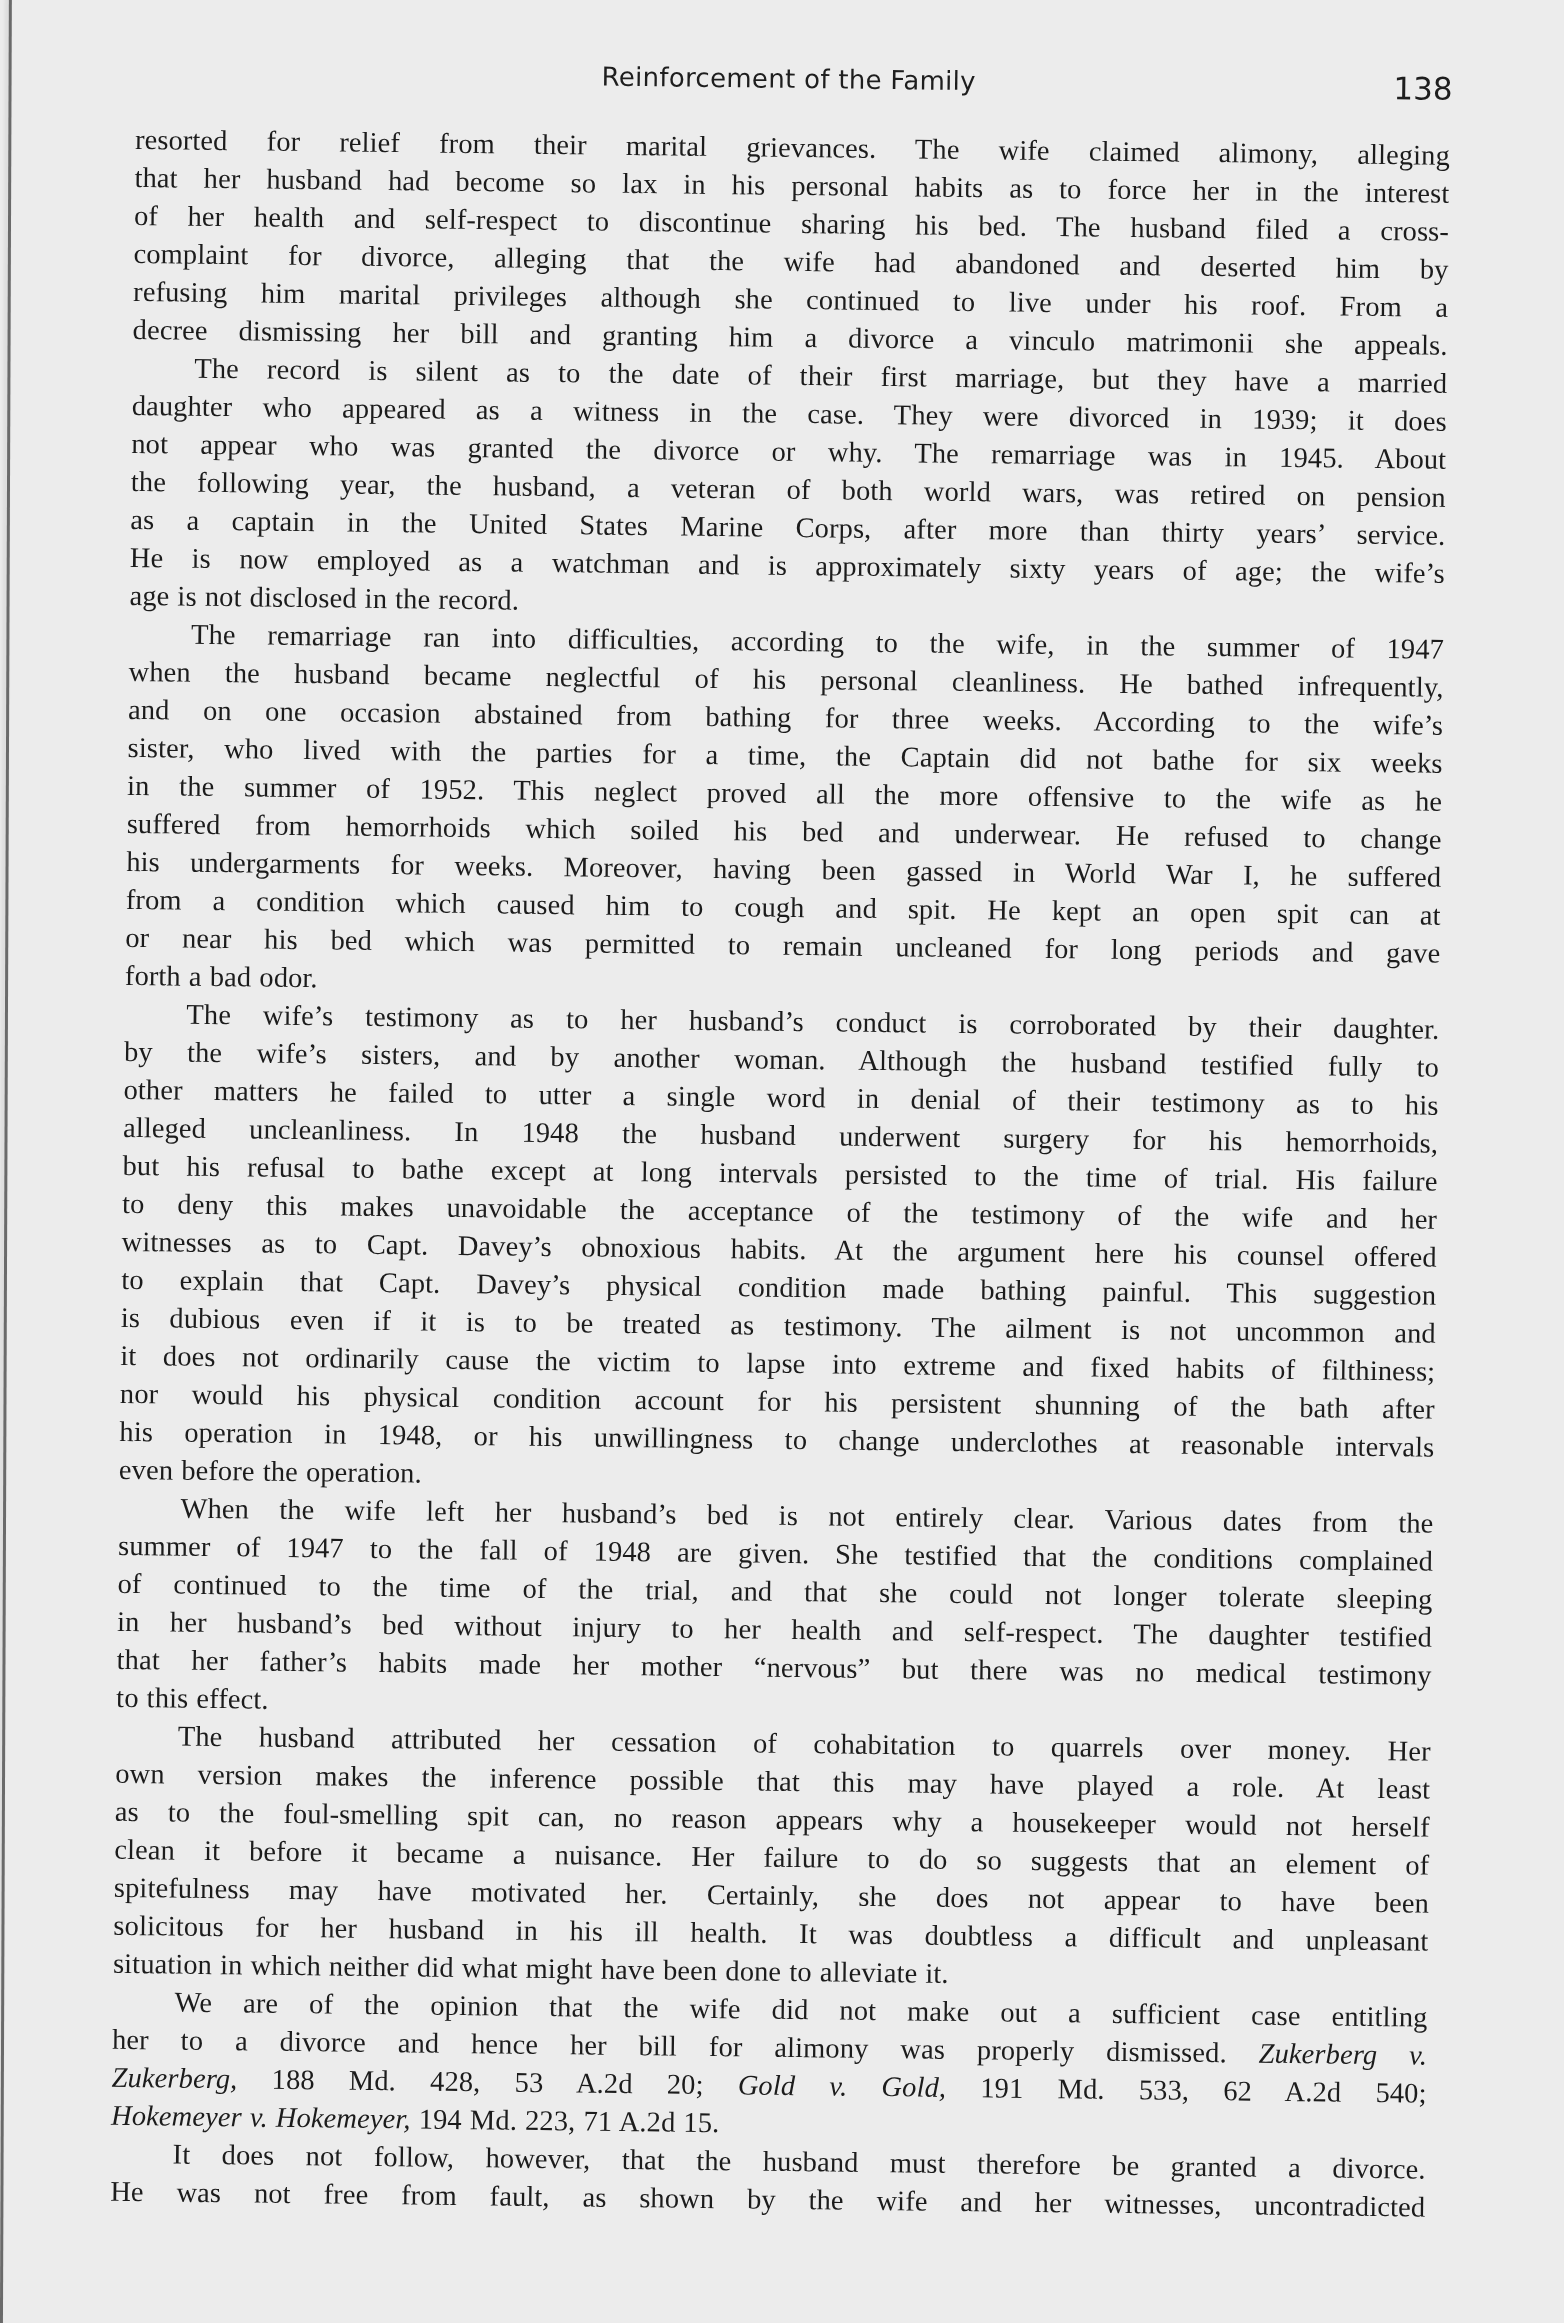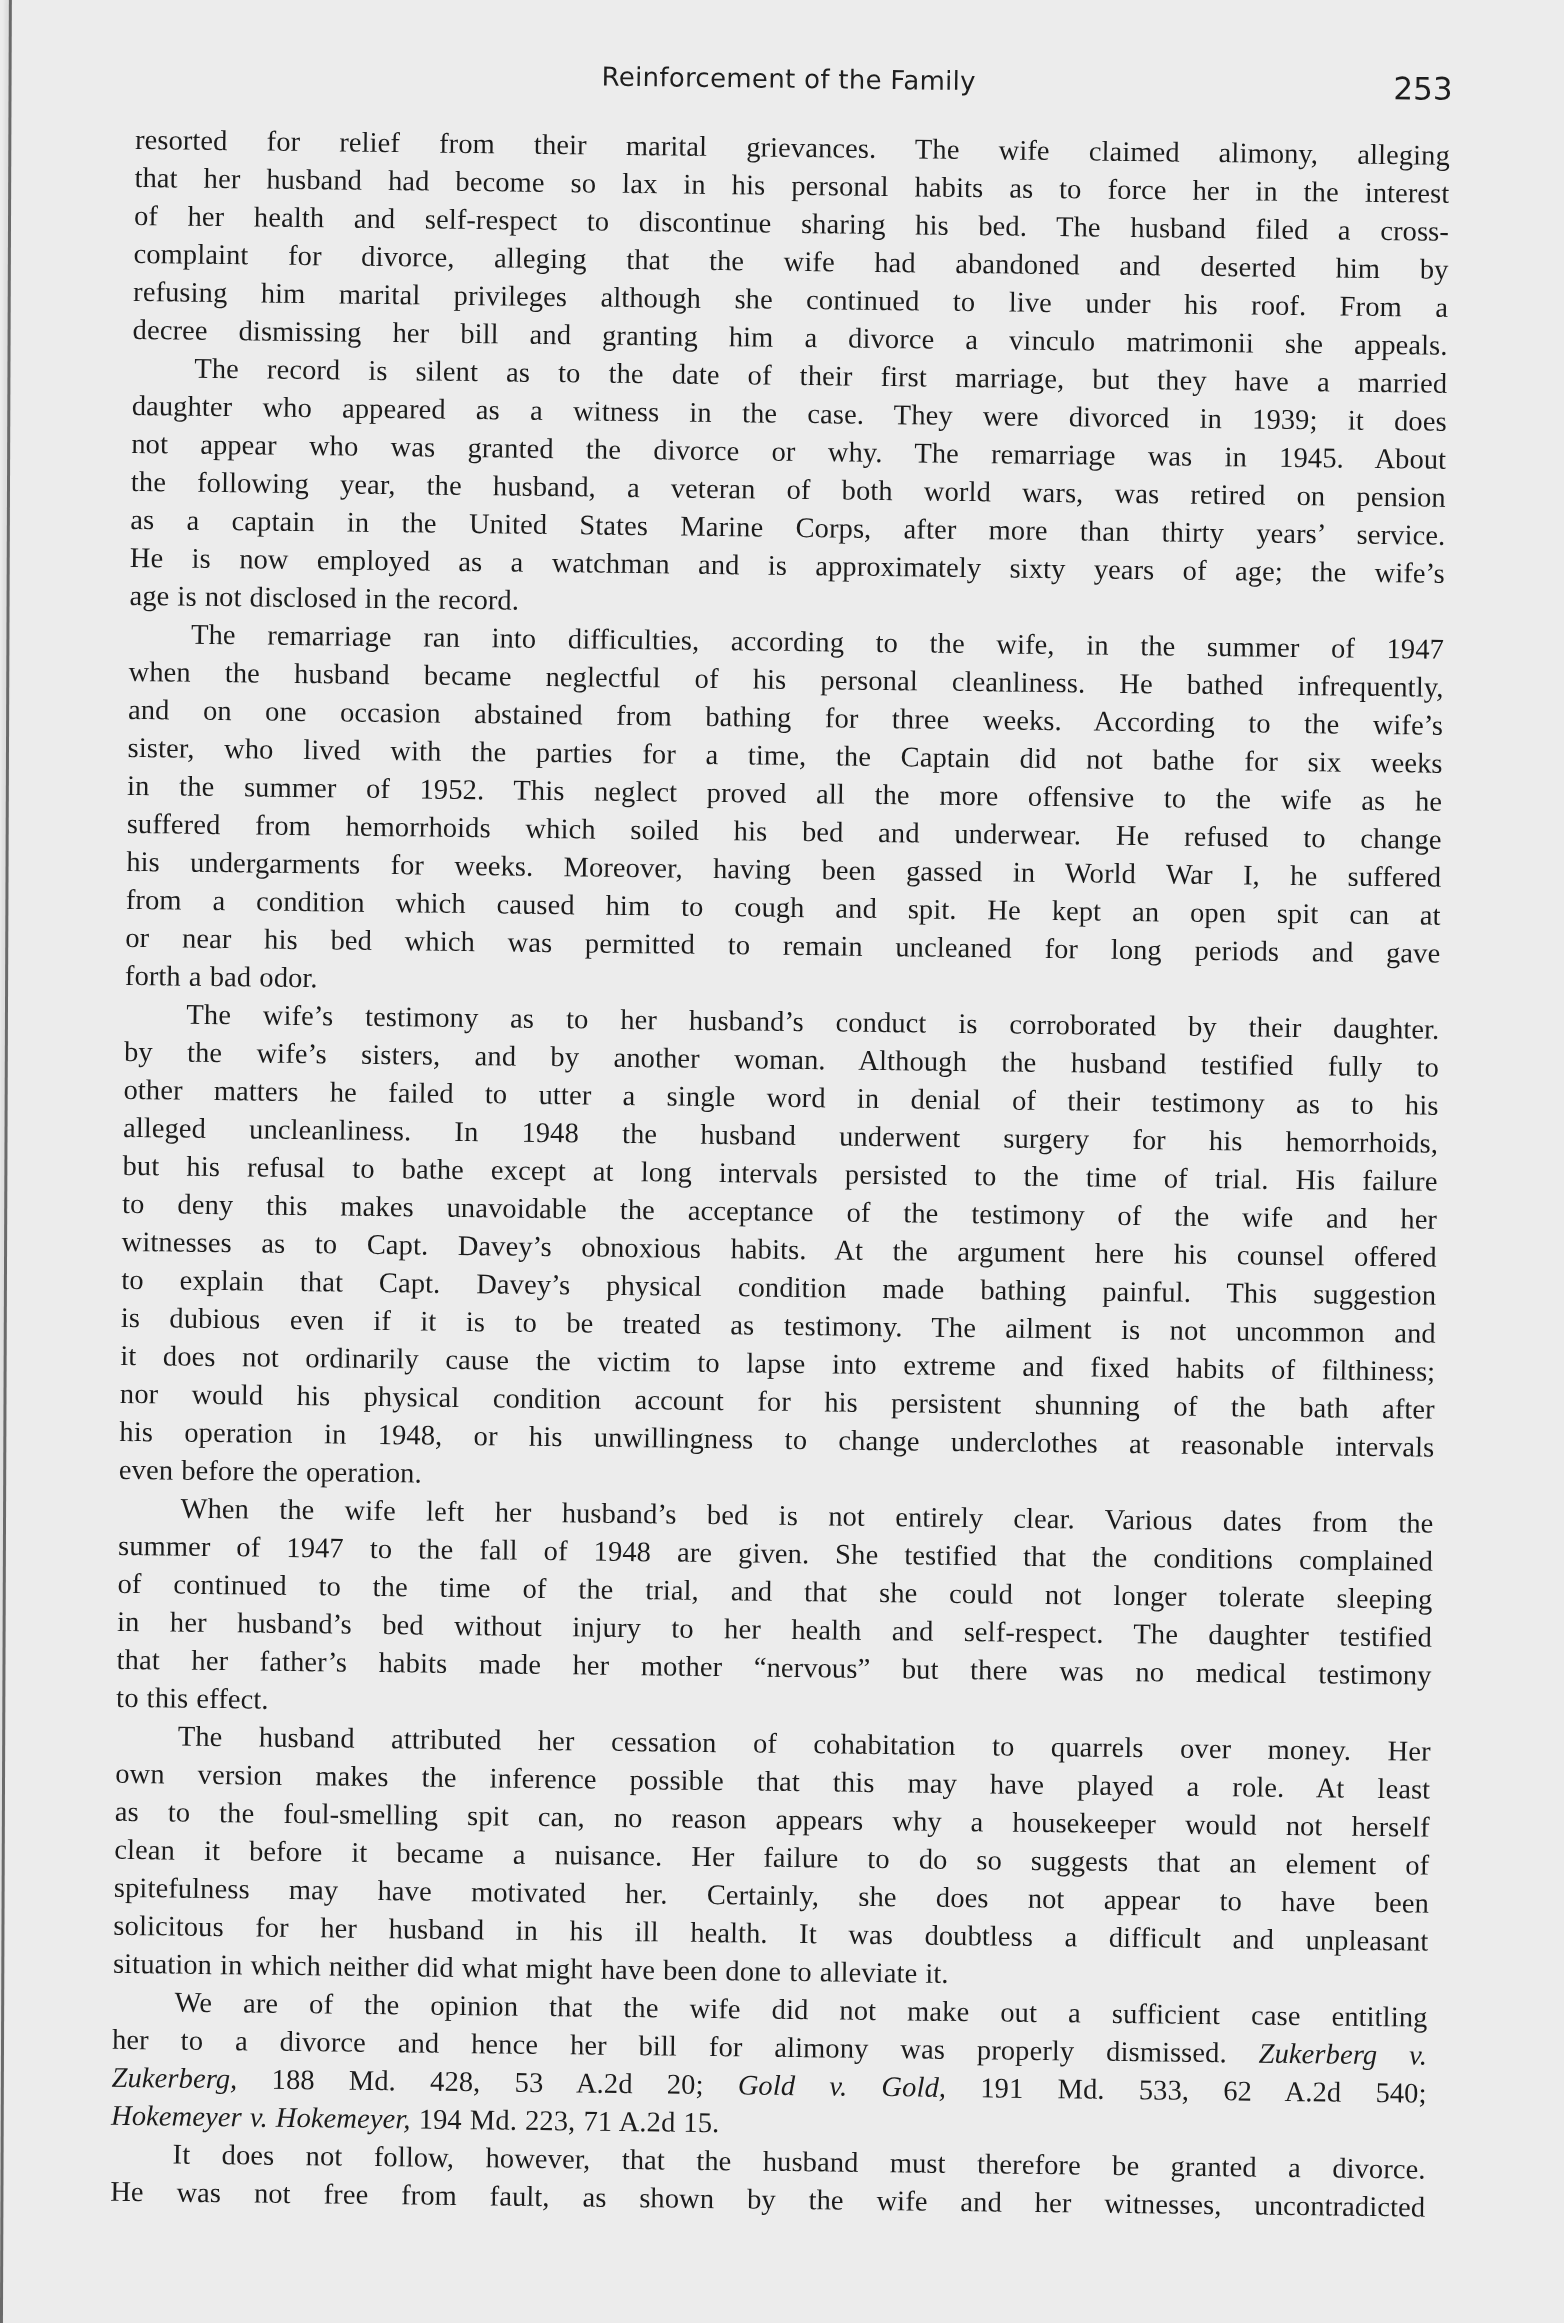--- a/index.html
+++ b/index.html
@@ -99,21 +99,21 @@
   </style>
 </head>
 <body>
 
 <div class="page-scan">
   <div class="binding-edge"></div>
 
   <div class="page-content">
     <div class="running-head">
       <div class="running-title">Reinforcement of the Family</div>
-      <div class="page-number">253</div>
+      <div class="page-number">138</div>
     </div>
 
     <div class="body-text" id="body-text">
 
       <div class="para">
         <span class="line">resorted for relief from their marital grievances. The wife claimed alimony, alleging</span>
         <span class="line">that her husband had become so lax in his personal habits as to force her in the interest</span>
         <span class="line">of her health and self-respect to discontinue sharing his bed. The husband filed a cross-</span>
         <span class="line">complaint for divorce, alleging that the wife had abandoned and deserted him by</span>
         <span class="line">refusing him marital privileges although she continued to live under his roof. From a</span>

